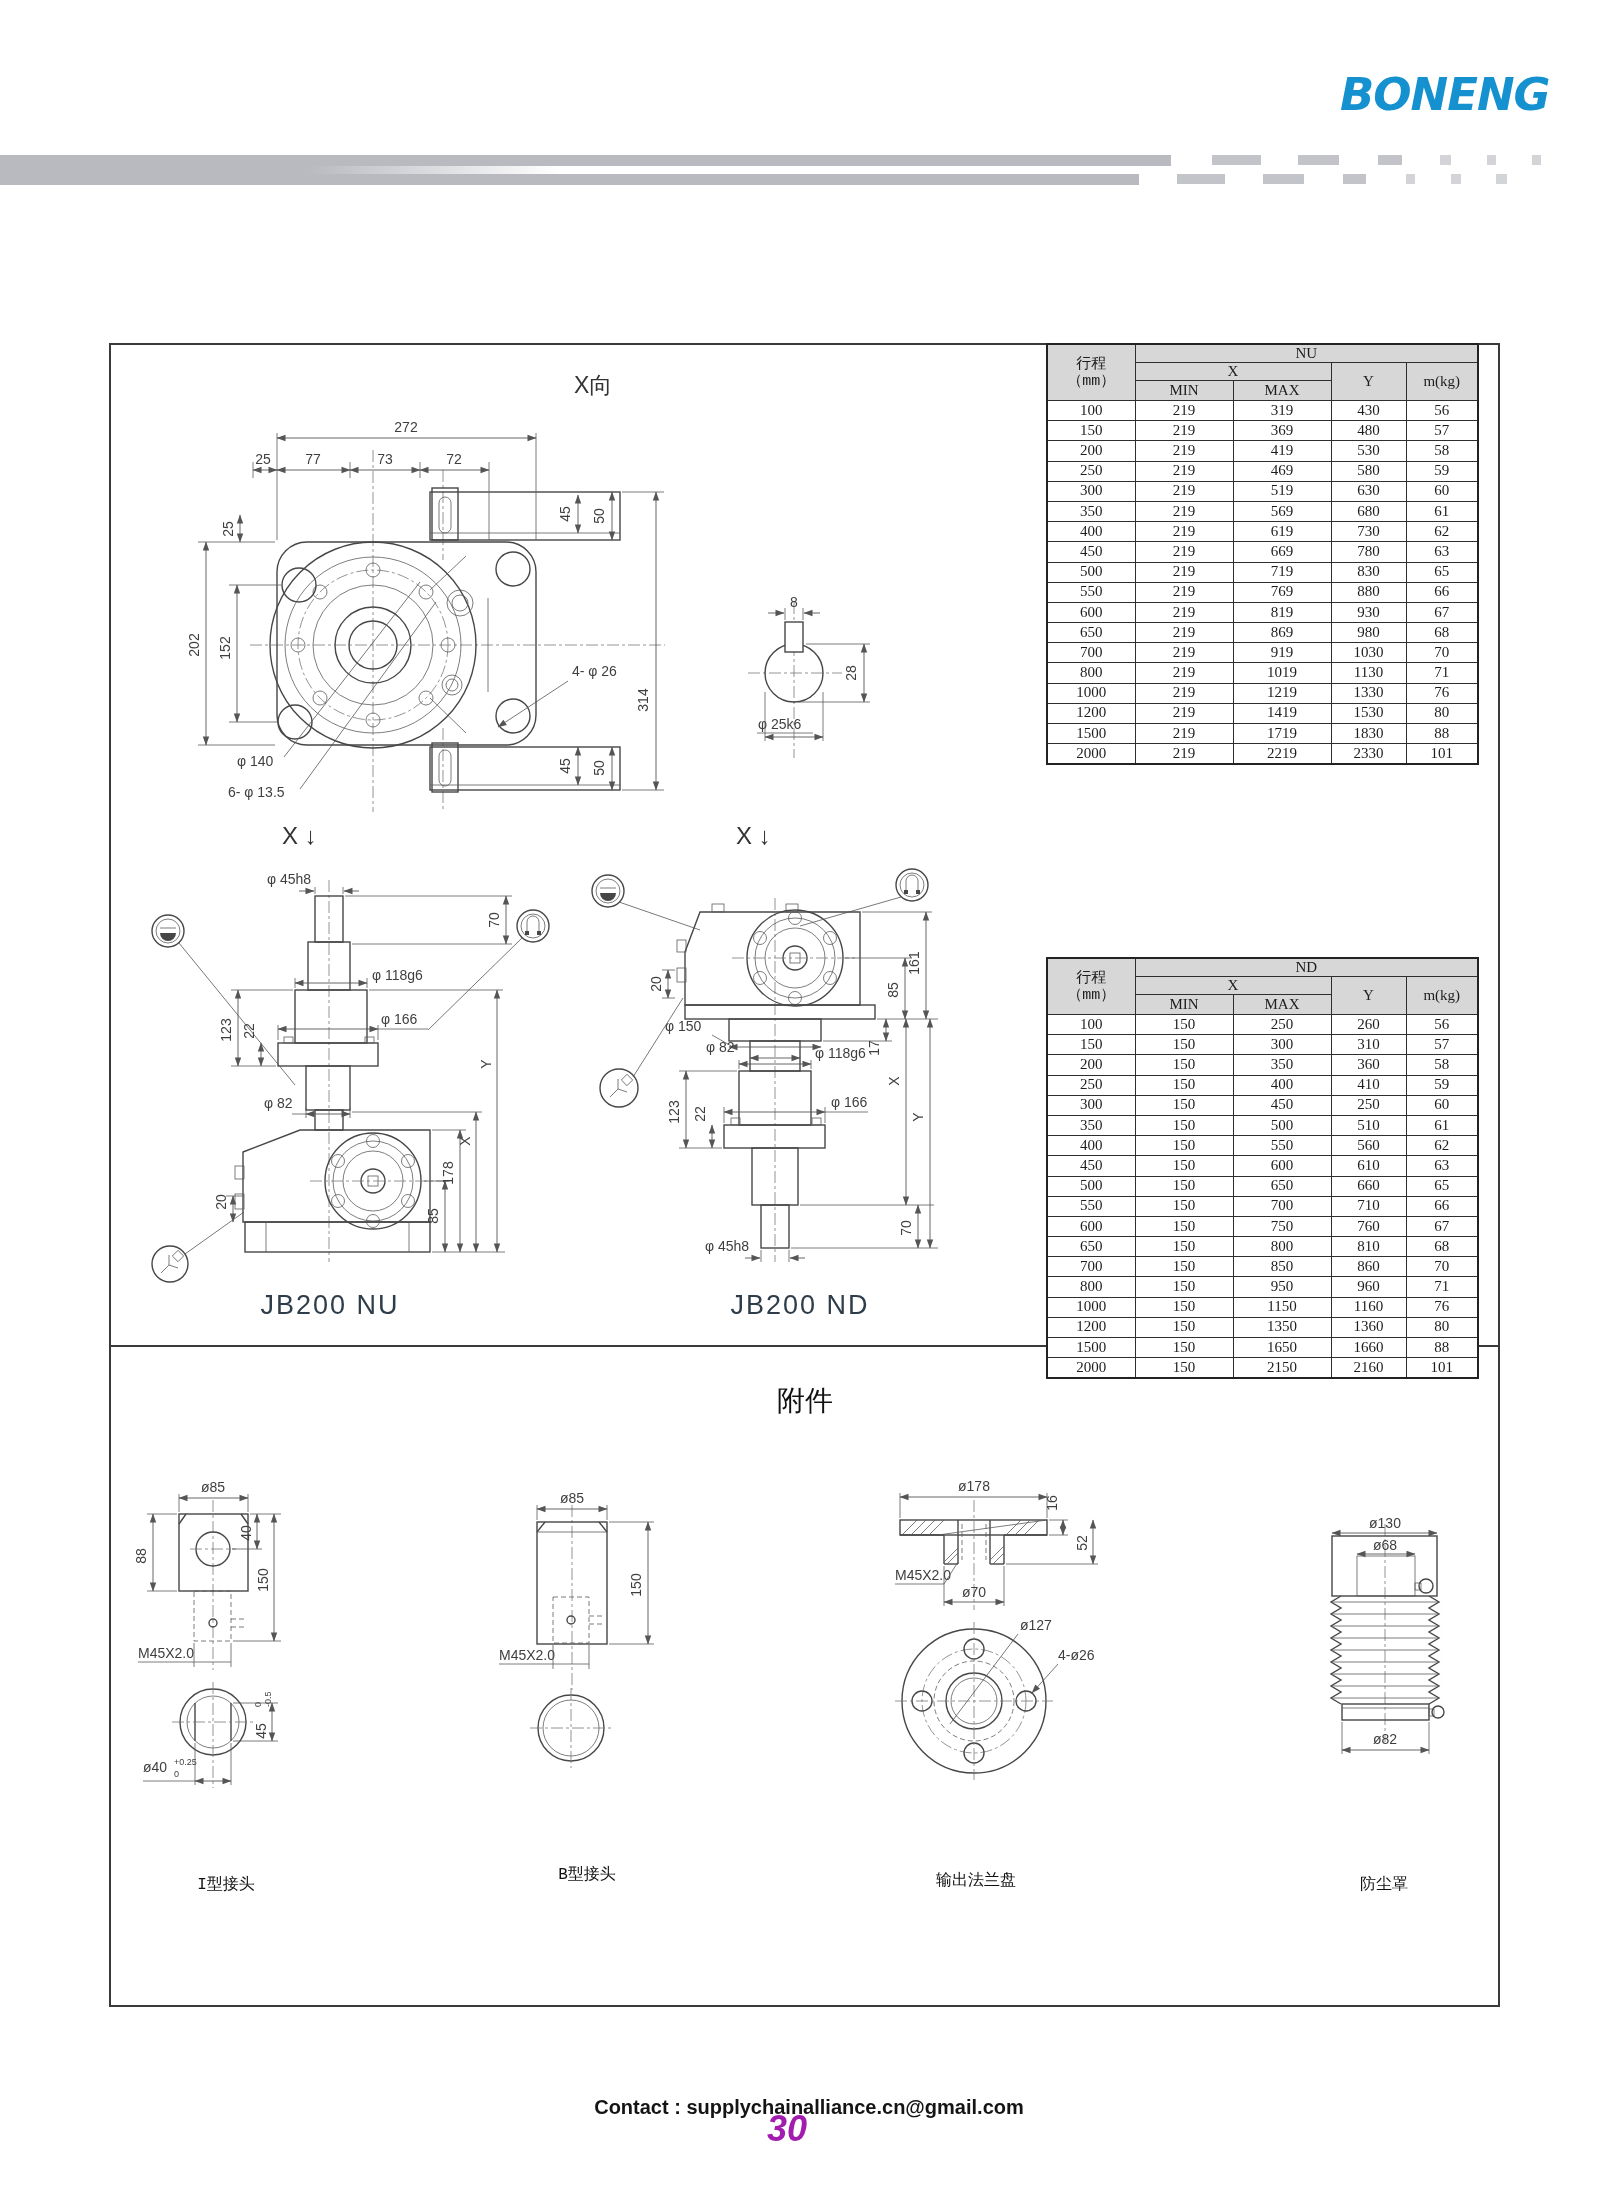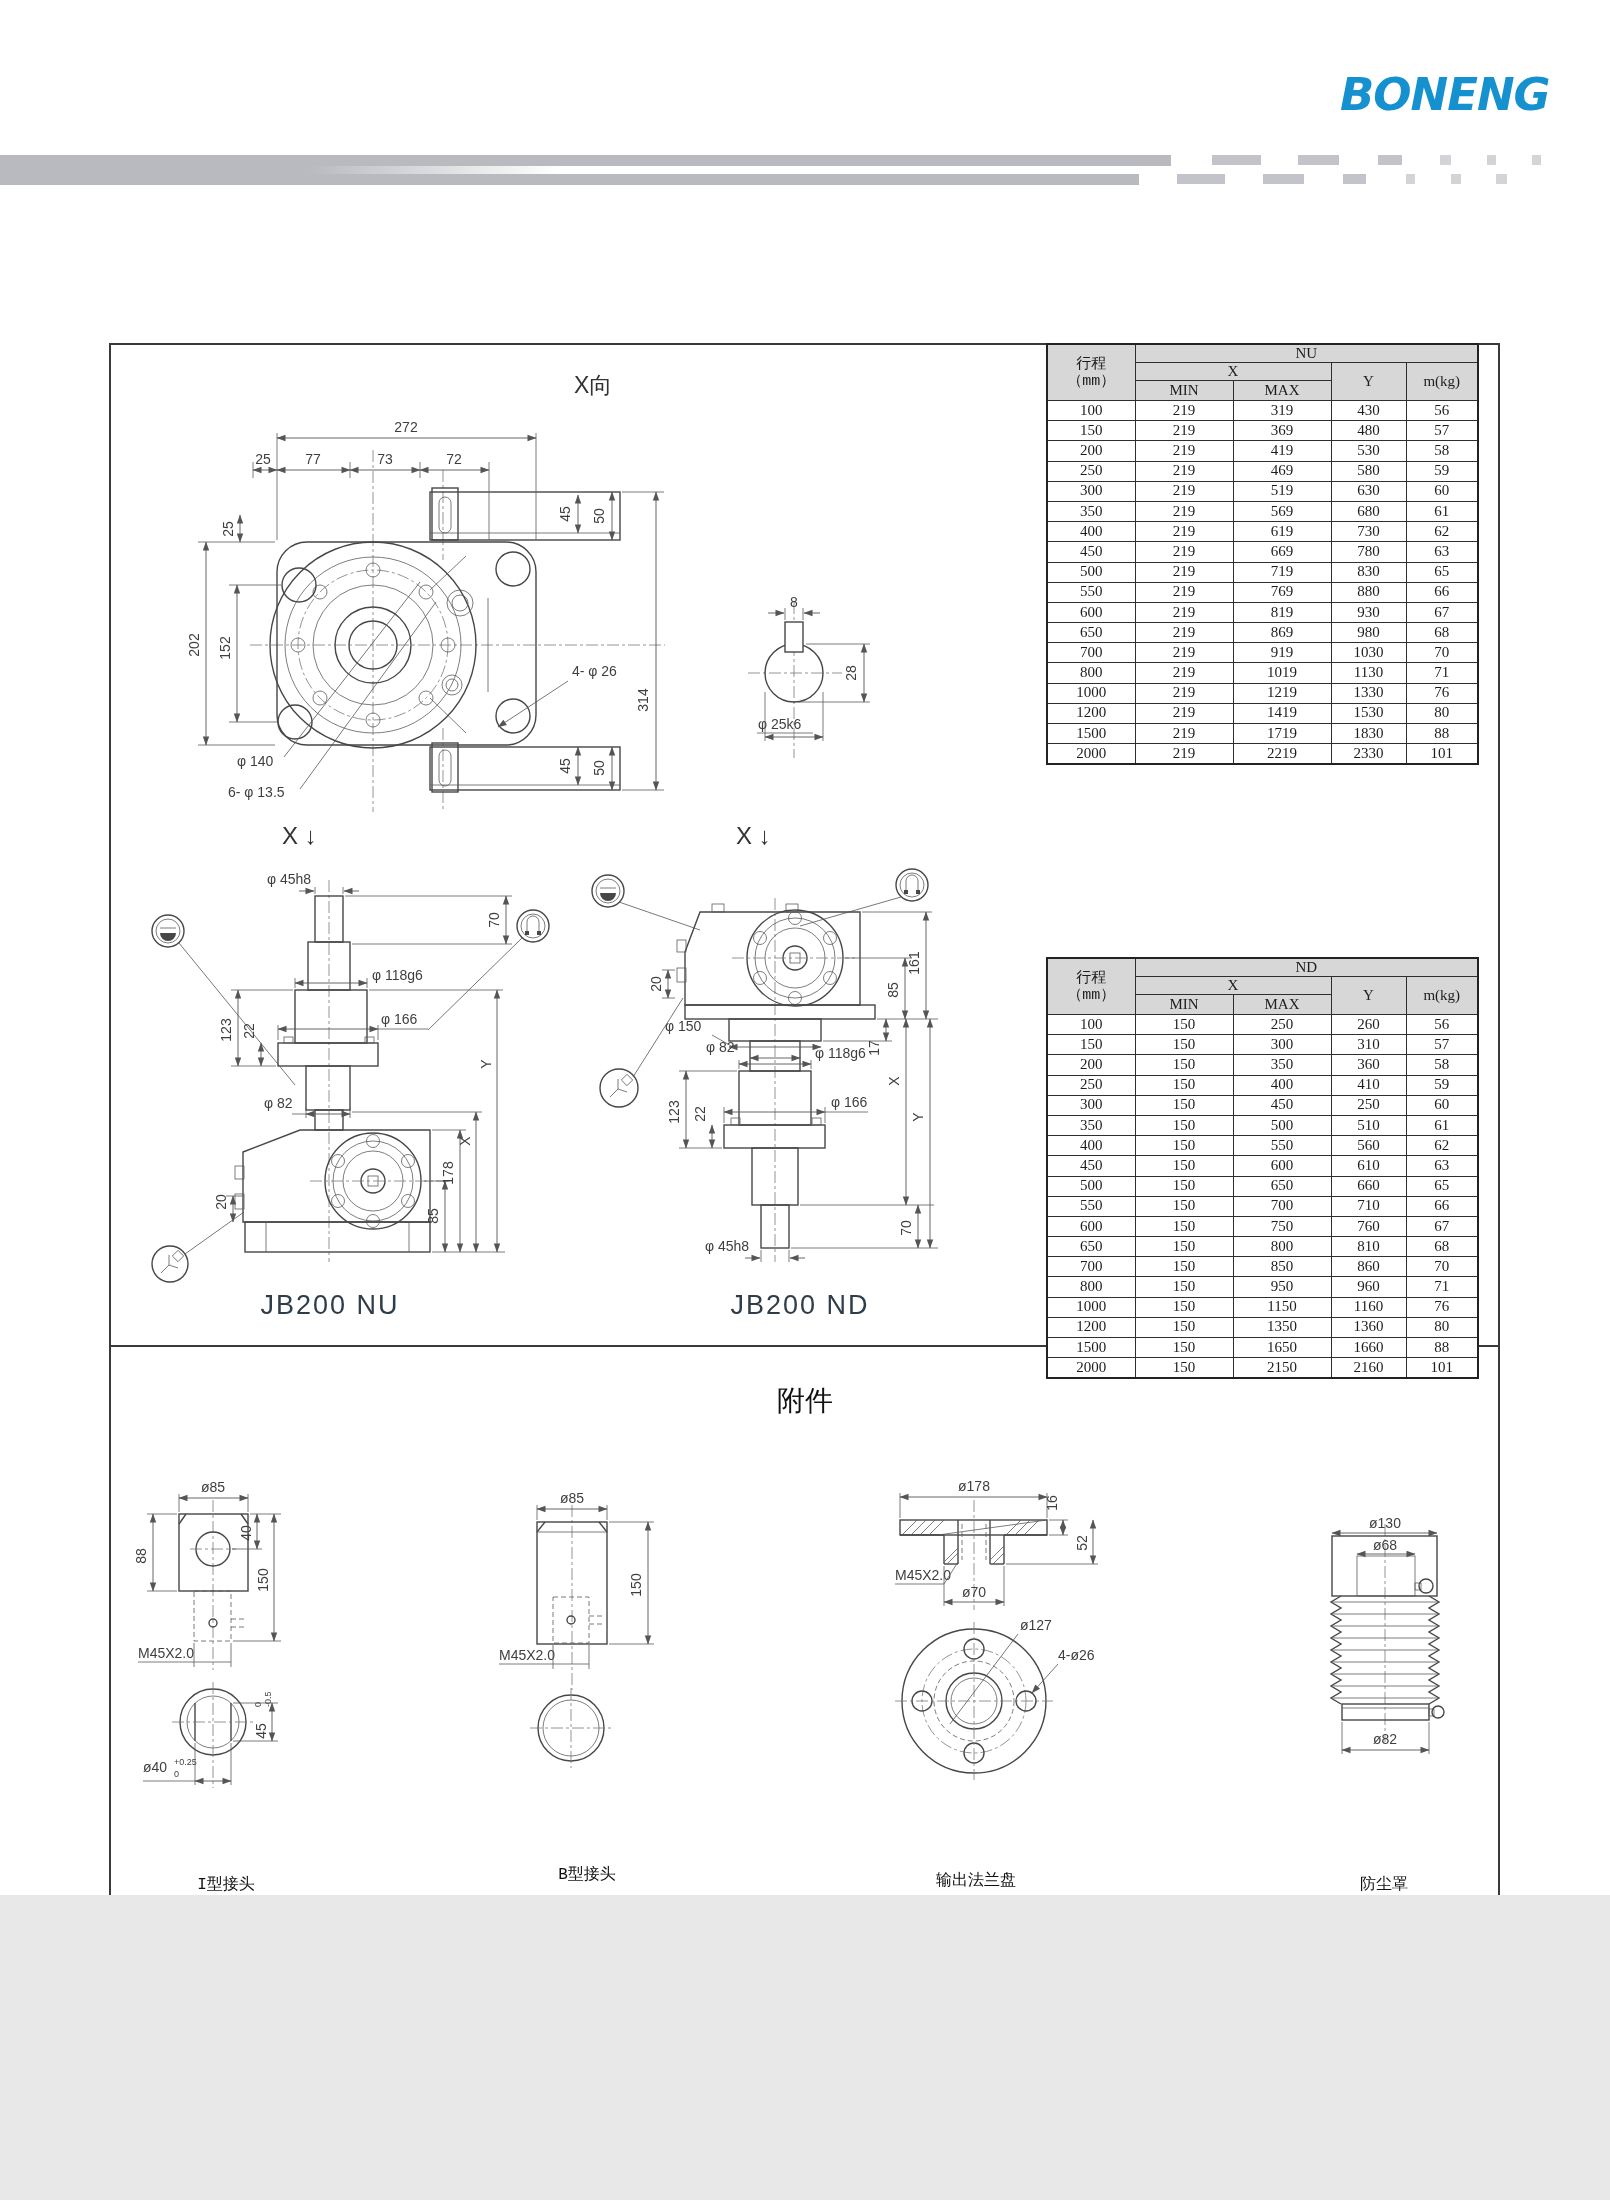--- a/index.html
+++ b/index.html
@@ -1,16 +1,16 @@
 <!DOCTYPE html>
 <html><head>
 <meta charset="utf-8">
 <style>
   html,body{margin:0;padding:0;background:#e8e8e8;}
-  #page{position:relative;width:1610px;height:1895px;background:#ffffff;overflow:hidden;
+  #page{position:relative;width:1610px;height:2200px;background:#ffffff;overflow:hidden;
         font-family:"Liberation Sans",sans-serif;}
   
   .logo{position:absolute;left:1340px;top:68px;width:205px;text-align:right;
         font-family:"DejaVu Sans",sans-serif;font-weight:bold;font-style:italic;
         font-size:45px;letter-spacing:-1px;color:#1591d0;}
   .band{position:absolute;background:#b9bac0;}
   .band-gap{position:absolute;background:linear-gradient(to right,#b9bac0 55%,rgba(185,186,192,0));}
   .dash{position:absolute;height:10px;}
   .dash.d1{background:#c3c4c9;}
   .dash.d2{background:#d3d4d8;}

